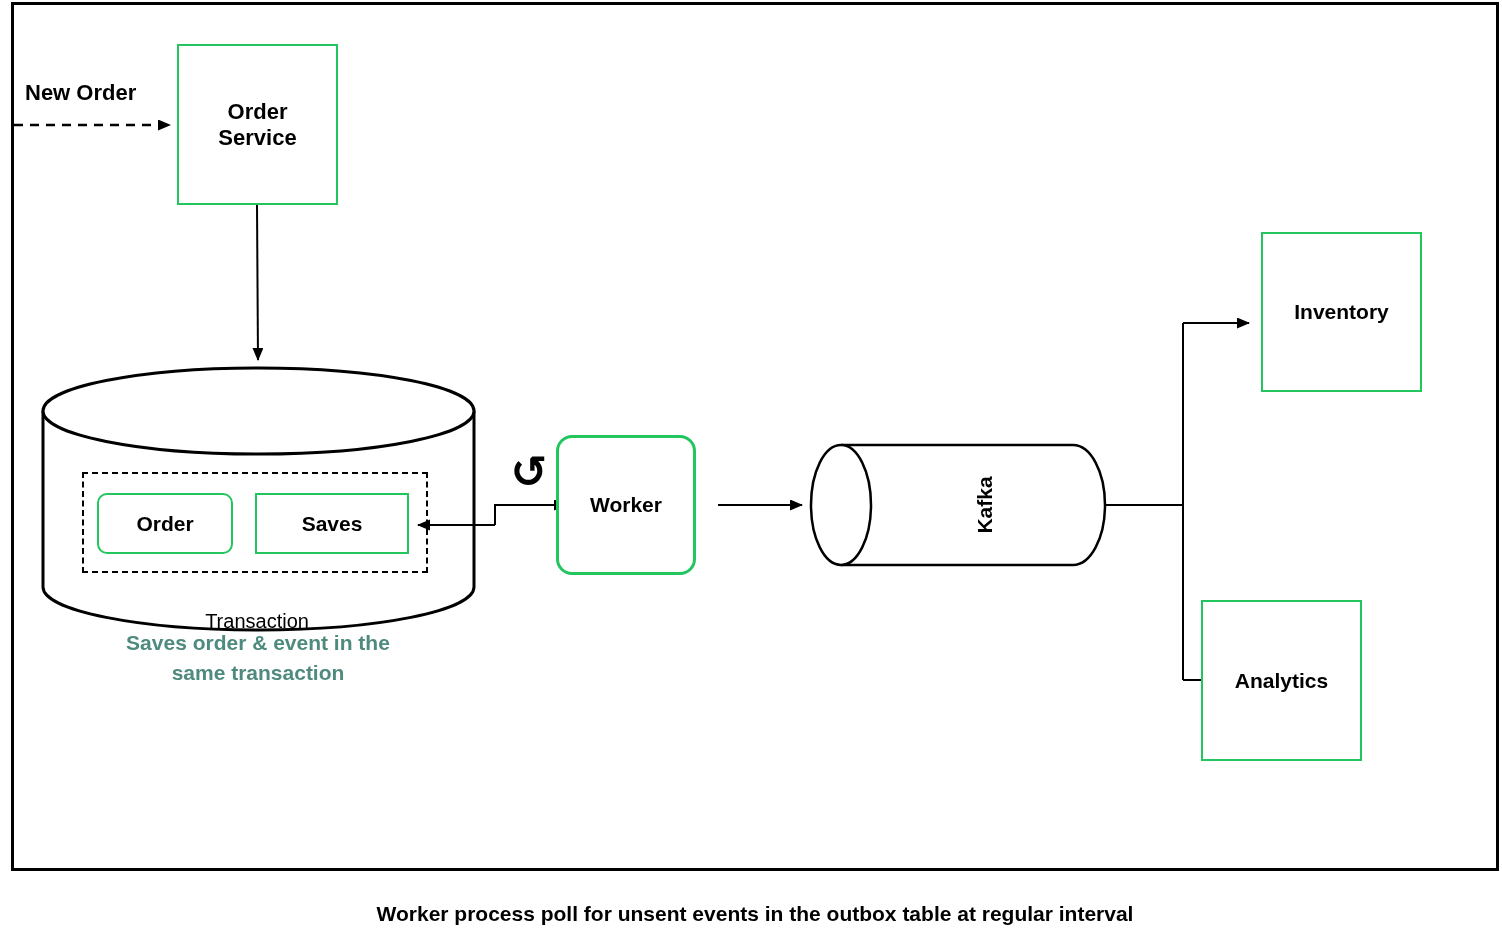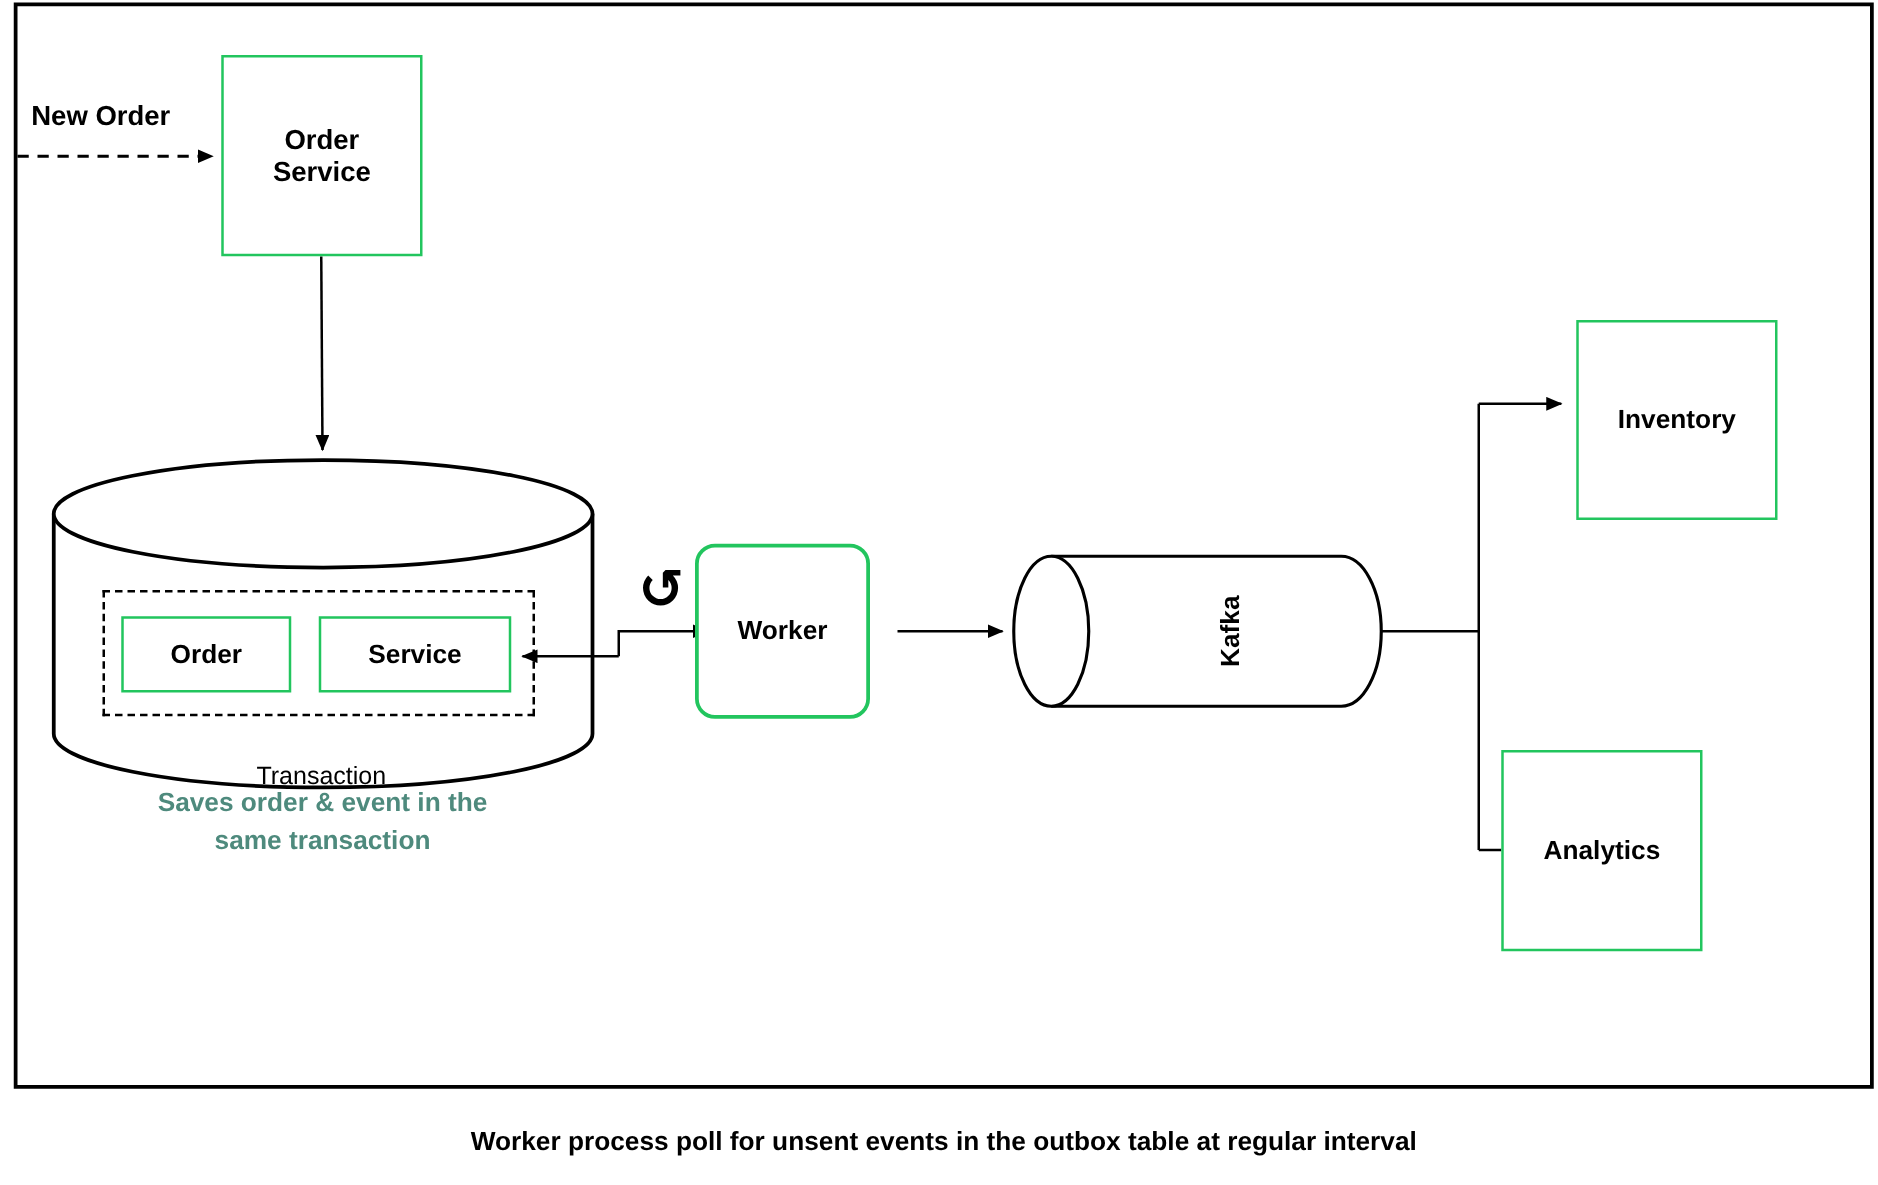--- a/index.html
+++ b/index.html
@@ -40,23 +40,23 @@
     display: flex;
     align-items: center;
     justify-content: center;
     text-align: center;
     font-weight: bold;
     font-size: 21px;
     color: #000;
   }
   .node-order-service { left: 177px; top: 44px;  width: 161px; height: 161px; font-size: 22px; }
   .node-worker        { left: 556px; top: 435px; width: 140px; height: 140px; border-width: 3px; border-radius: 16px; }
-  .node-inventory     { left: 1261px; top: 256px; width: 161px; height: 160px; }
+  .node-inventory     { left: 1261px; top: 232px; width: 161px; height: 160px; }
   .node-analytics     { left: 1201px; top: 600px; width: 161px; height: 161px; }
-  .node-order-table   { left: 97px;  top: 493px; width: 136px; height: 61px; }
+  .node-order-table   { left: 97px;  top: 493px; width: 136px; height: 61px; border-radius: 10px; }
   .node-outbox-table  { left: 255px; top: 493px; width: 154px; height: 61px; }
   .transaction-group {
     position: absolute;
     left: 82px; top: 472px;
     width: 346px; height: 101px;
     box-sizing: border-box;
     border: 2px dashed #000;
     background: transparent;
   }
   .label {
@@ -164,21 +164,21 @@
     <span style="width:110px; white-space:normal;">Order Service</span>
   </div>
 
   <div class="transaction-group"></div>
 
   <div class="node node-order-table">
     <span>Order</span>
   </div>
 
   <div class="node node-outbox-table">
-    <span>Service</span>
+    <span>Saves</span>
   </div>
 
   <div class="label transaction-label">Transaction</div>
 
   <div class="db-note">
     <div>Saves order &amp; event in the</div>
     <div>same transaction</div>
   </div>
 
   <div class="refresh-icon">↺</div>

